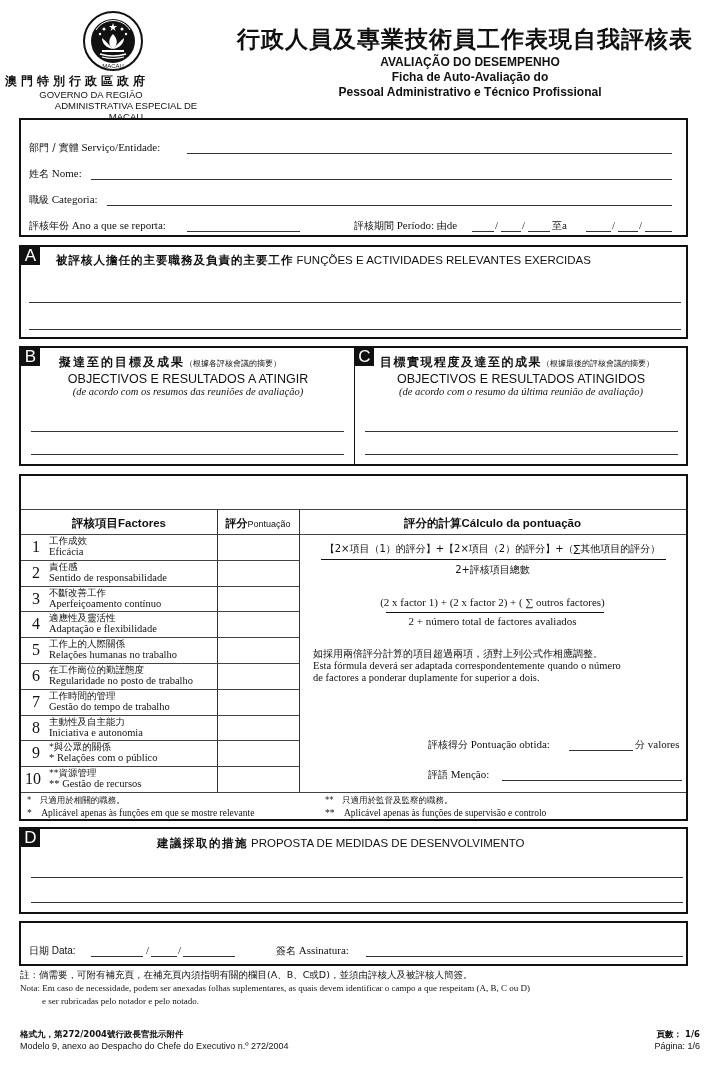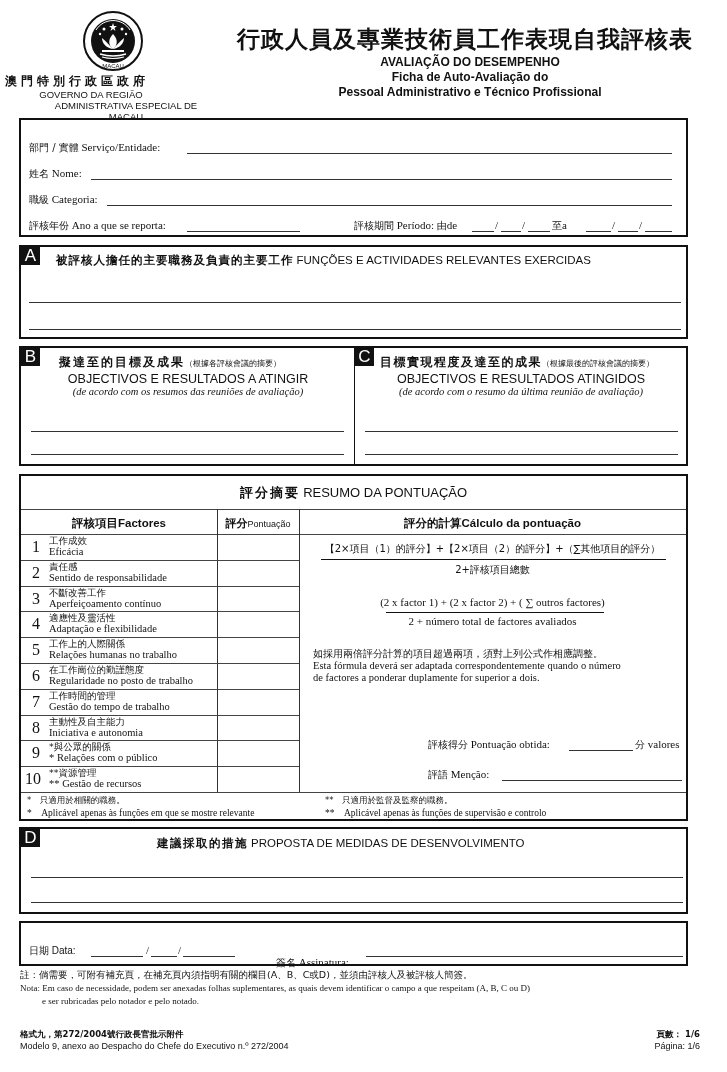--- a/index.html
+++ b/index.html
@@ -158,24 +158,20 @@
   <div class="sec-head" style="left:25px; top:6px;">
     <span class="zhb" style="font-size:12px; letter-spacing:1.5px;">目標實現程度及達至的成果</span><span class="zh" style="font-size:8px;">（根據最後的評核會議的摘要）</span>
   </div>
   <div class="sec-sub sans" style="left:0; width:332px; top:24px; font-size:12.5px;">OBJECTIVOS E RESULTADOS ATINGIDOS</div>
   <div class="sec-sub serif" style="left:0; width:332px; top:38px; font-size:10.5px; font-style:italic;">(de acordo com o resumo da última reunião de avaliação)</div>
   <div class="line" style="left:10px; top:83px; width:313px;"></div>
   <div class="line" style="left:10px; top:106px; width:313px;"></div>
 </div>
 
 <div id="scores" class="box">
-  <div class="sec-sub" style="left:0; width:665px; top:8px; font-size:13px;">
-    <span class="zhb" style="letter-spacing:2px;">評分摘要</span>
-    <span class="sans">RESUMO DA PONTUAÇÃO</span>
-  </div>
   <div class="row-line" style="left:0; top:33px; width:665px;"></div>
 
   <div class="sec-sub" style="left:0; width:196px; top:40px; font-size:11.5px; font-weight:bold;">
     <span class="zhb">評核項目</span><span class="sans">Factores</span>
   </div>
   <div class="sec-sub" style="left:196px; width:82px; top:40px; font-size:11px;">
     <span class="zhb">評分</span><span class="sans" style="font-size:9px;">Pontuação</span>
   </div>
   <div class="sec-sub" style="left:278px; width:387px; top:40px; font-size:11.5px; font-weight:bold;">
     <span class="zhb">評分的計算</span><span class="sans">Cálculo da pontuação</span>
@@ -311,21 +307,21 @@
   <span class="lbl" style="left:8px; top:21px;">
     <span class="zh" style="font-size:10px;">日期</span>
     <span class="sans" style="font-size:10px;">Data:</span>
   </span>
   <div class="line" style="left:70px; top:33px; width:52px;"></div>
   <span class="lbl" style="left:125px; top:21px;">/</span>
   <div class="line" style="left:130px; top:33px; width:26px;"></div>
   <span class="lbl" style="left:157px; top:21px;">/</span>
   <div class="line" style="left:162px; top:33px; width:52px;"></div>
 
-  <span class="lbl" style="left:255px; top:21px;margin-top:12px;">
+  <span class="lbl" style="left:255px; top:21px;">
     <span class="zh" style="font-size:10px;">簽名</span>
     <span>Assinatura:</span>
   </span>
   <div class="line" style="left:345px; top:33px; width:317px;"></div>
 </div>
 
 <div class="note zh" style="left:20px; top:969px; font-size:9.5px;">註：倘需要，可附有補充頁，在補充頁內須指明有關的欄目(A、B、C或D)，並須由評核人及被評核人簡簽。</div>
 <div class="note serif" style="left:20px; top:983px; font-size:9px;">Nota: Em caso de necessidade, podem ser anexadas folhas suplementares, as quais devem identificar o campo a que respeitam (A, B, C  ou D)</div>
 <div class="note serif" style="left:42px; top:996px; font-size:9px;">e ser rubricadas pelo notador e pelo notado.</div>
 

